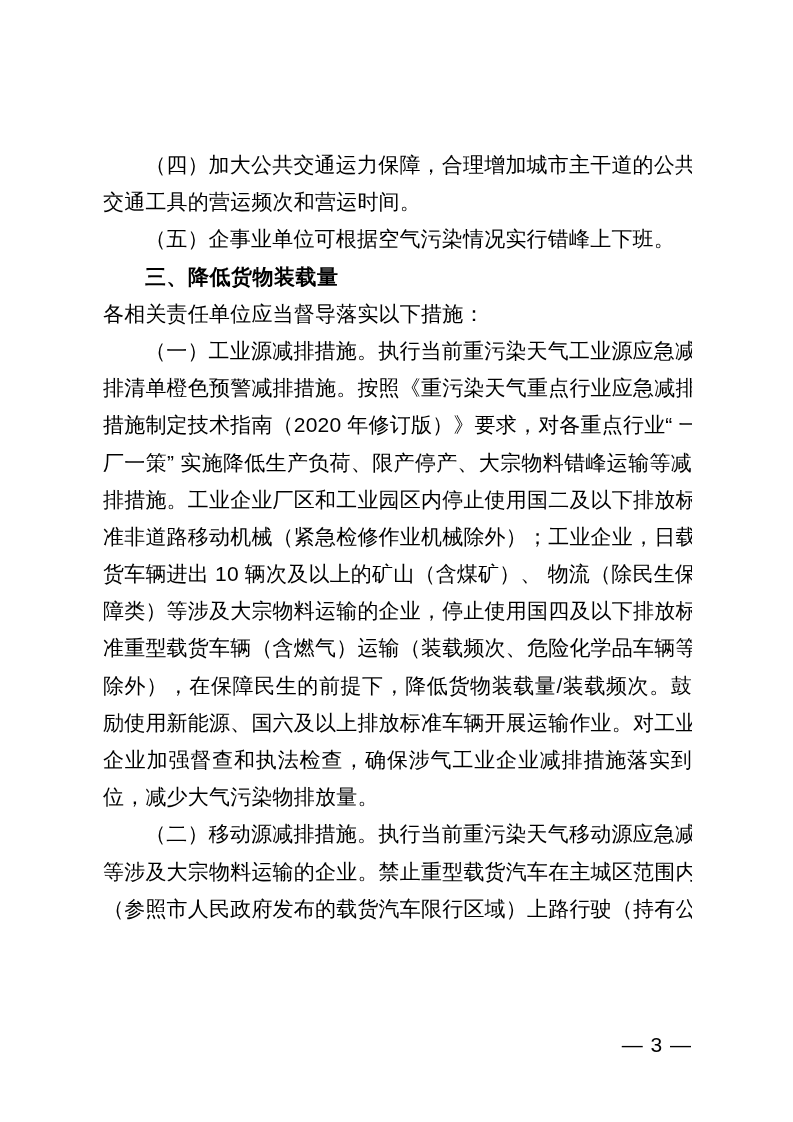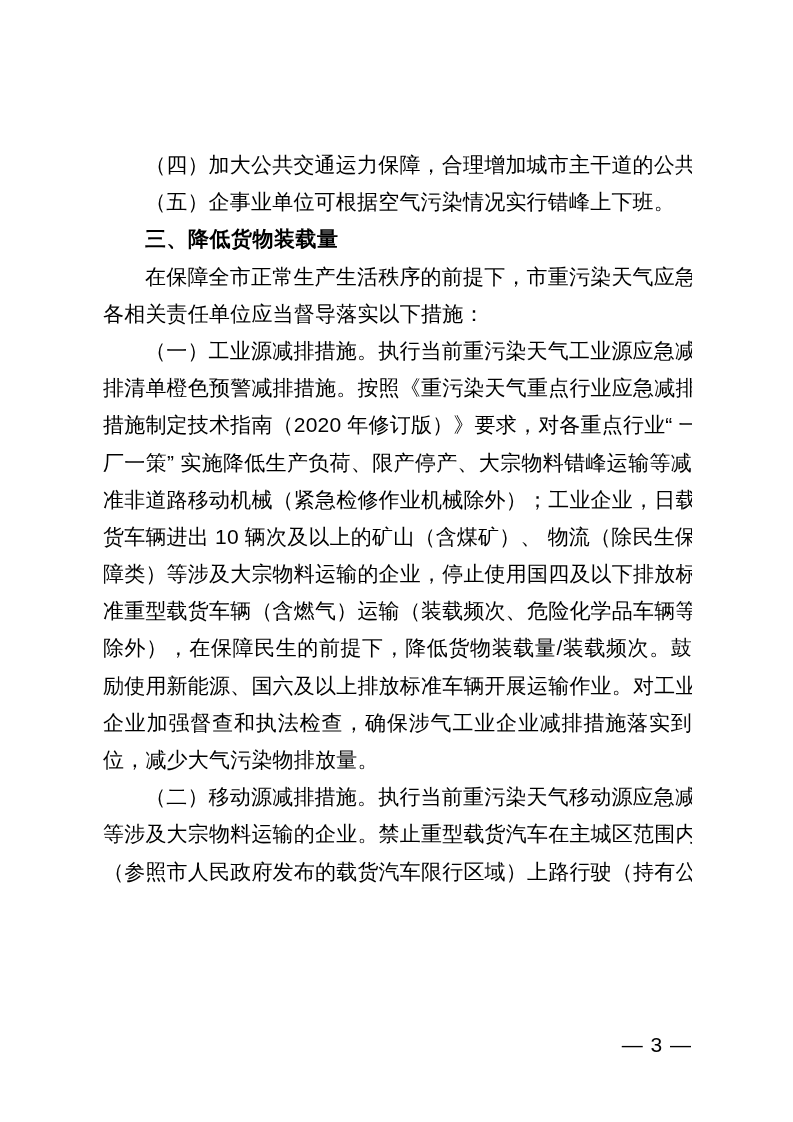--- a/index.html
+++ b/index.html
@@ -52,28 +52,29 @@
     line-height: 28px;
     letter-spacing: 1px;
   }
 </style>
 </head>
 <body>
 
 <div class="page">
   <div class="text-block">
     <div class="line indent">（四）加大公共交通运力保障，合理增加城市主干道的公共</div>
+    <div class="line flow-end">交通工具的营运频次和营运时间。</div>
     <div class="line indent flow-end">（五）企事业单位可根据空气污染情况实行错峰上下班。</div>
     <div class="line indent heading flow-end">三、降低货物装载量</div>
-    <div class="line indent">在保障全市正常生产生活秩序的前提下，市重污染天气应急</div>
     <div class="line flow-end">各相关责任单位应当督导落实以下措施：</div>
     <div class="line indent">（一）工业源减排措施。执行当前重污染天气工业源应急减</div>
     <div class="line">排清单橙色预警减排措施。按照《重污染天气重点行业应急减排</div>
     <div class="line">措施制定技术指南（2020 年修订版）》要求，对各重点行业“ 一</div>
     <div class="line">厂一策” 实施降低生产负荷、限产停产、大宗物料错峰运输等减</div>
+    <div class="line">排措施。工业企业厂区和工业园区内停止使用国二及以下排放标</div>
     <div class="line">准非道路移动机械（紧急检修作业机械除外）；工业企业，日载</div>
     <div class="line">货车辆进出 10 辆次及以上的矿山（含煤矿）、 物流（除民生保</div>
     <div class="line">障类）等涉及大宗物料运输的企业，停止使用国四及以下排放标</div>
     <div class="line">准重型载货车辆（含燃气）运输（装载频次、危险化学品车辆等</div>
     <div class="line">除外），在保障民生的前提下，降低货物装载量/装载频次。鼓</div>
     <div class="line">励使用新能源、国六及以上排放标准车辆开展运输作业。对工业</div>
     <div class="line">企业加强督查和执法检查，确保涉气工业企业减排措施落实到</div>
     <div class="line flow-end">位，减少大气污染物排放量。</div>
     <div class="line indent">（二）移动源减排措施。执行当前重污染天气移动源应急减</div>
     <div class="line">等涉及大宗物料运输的企业。禁止重型载货汽车在主城区范围内</div>

